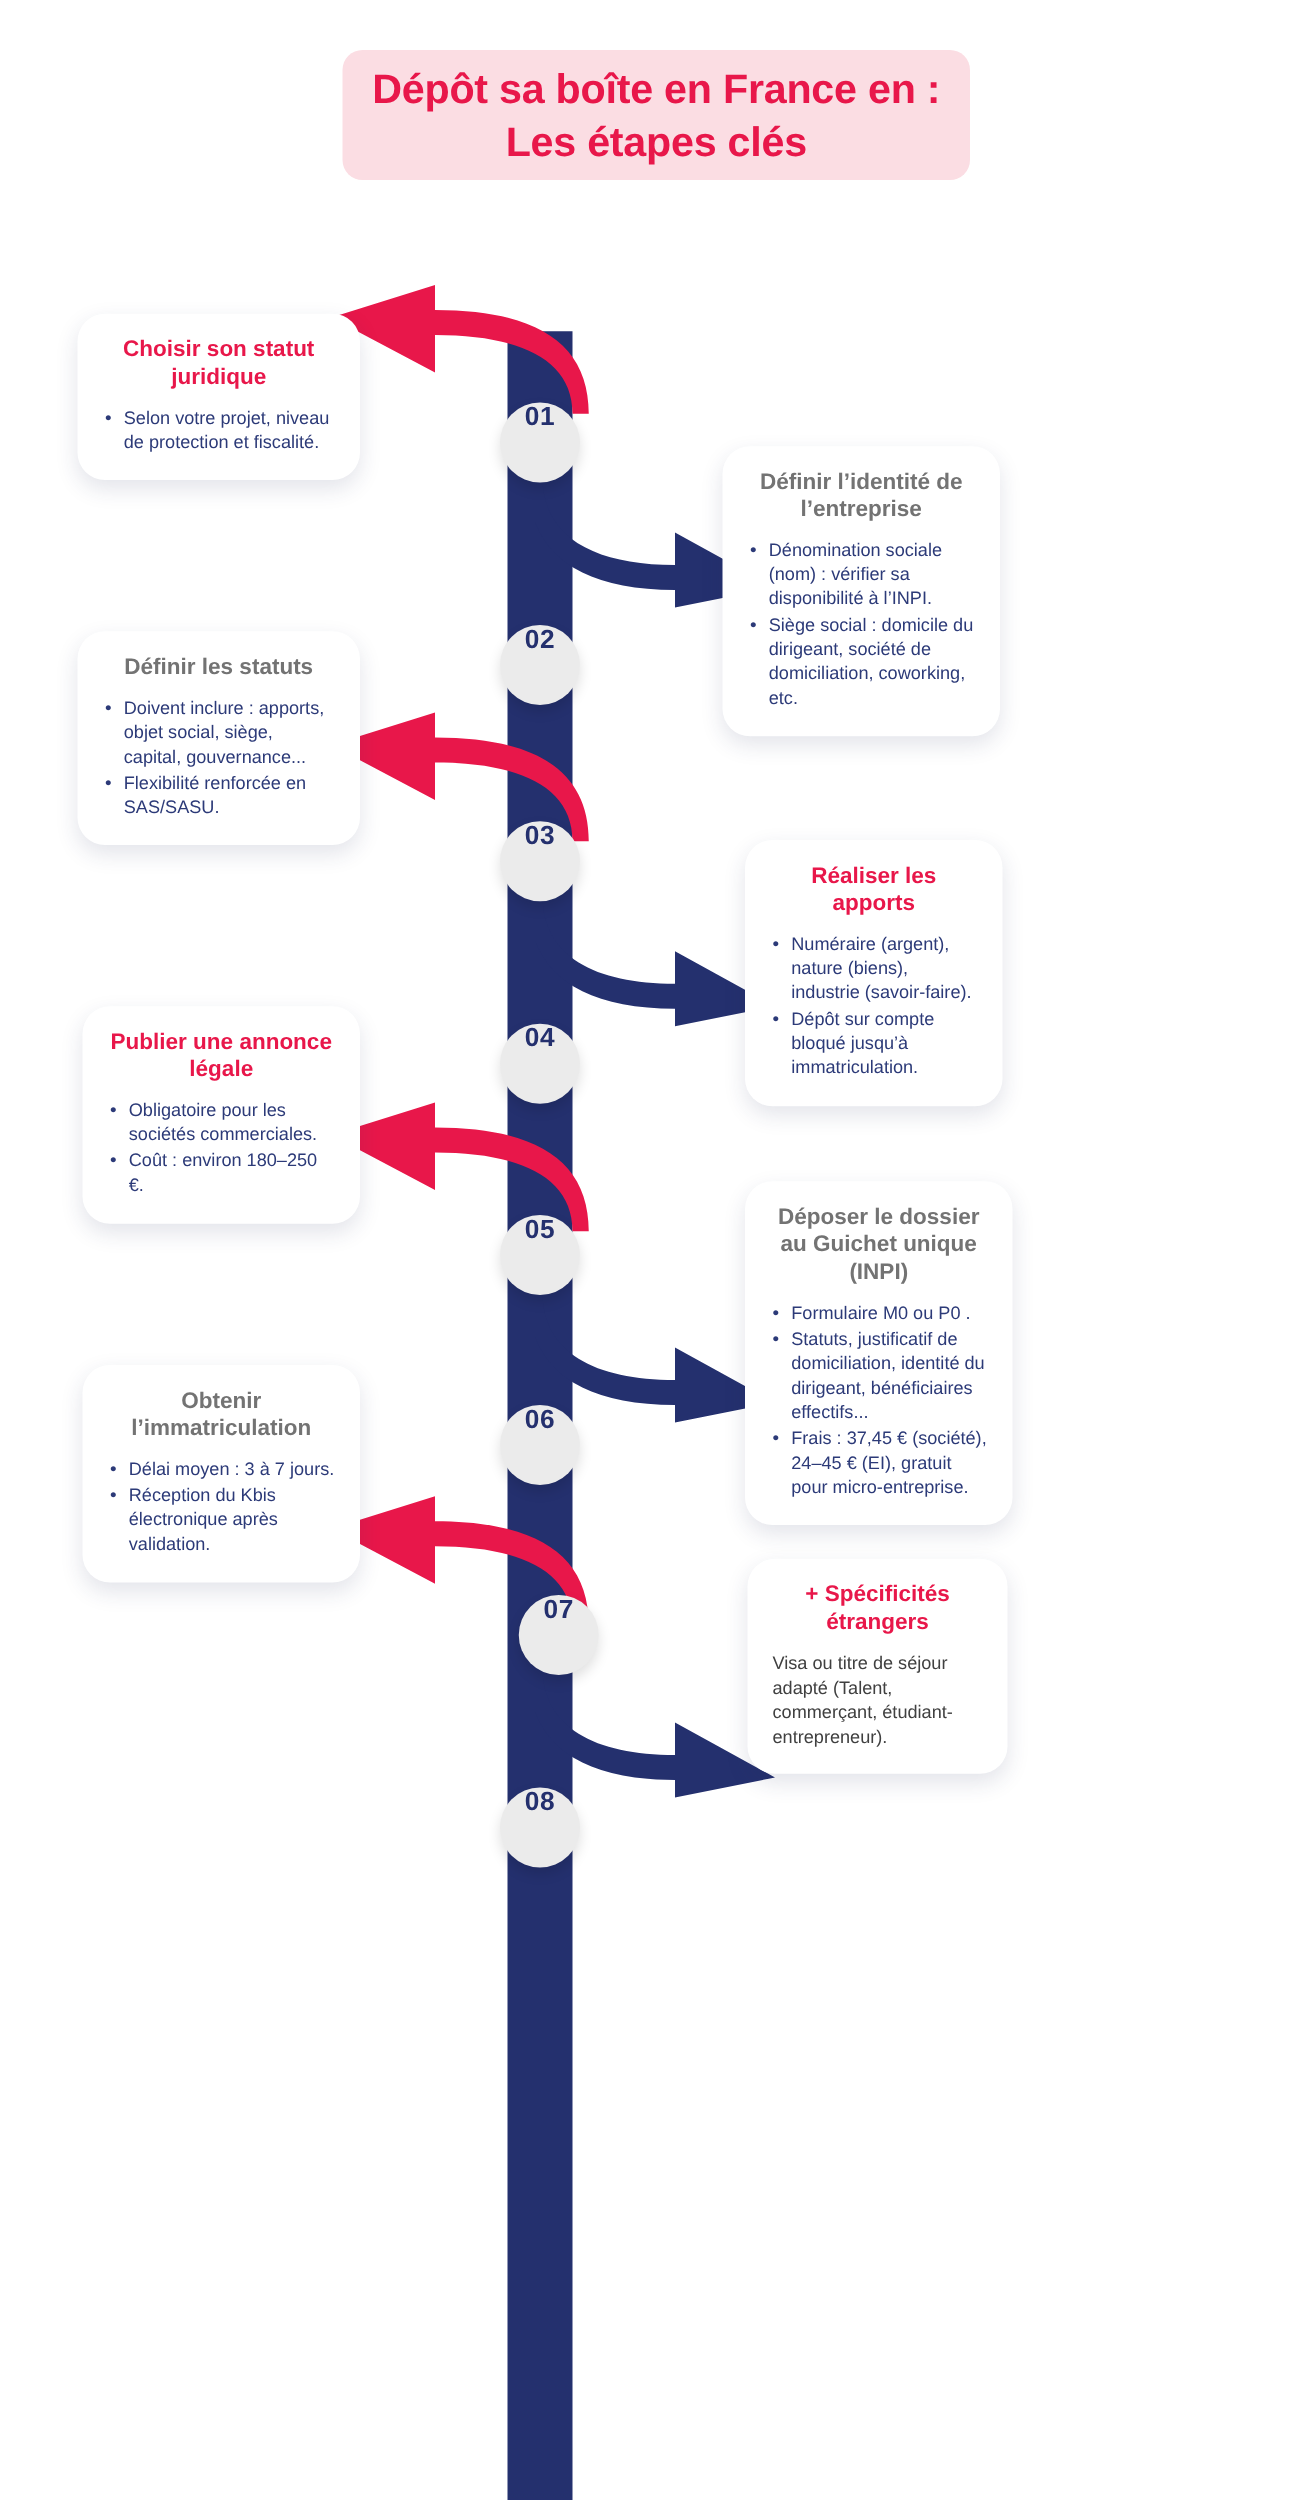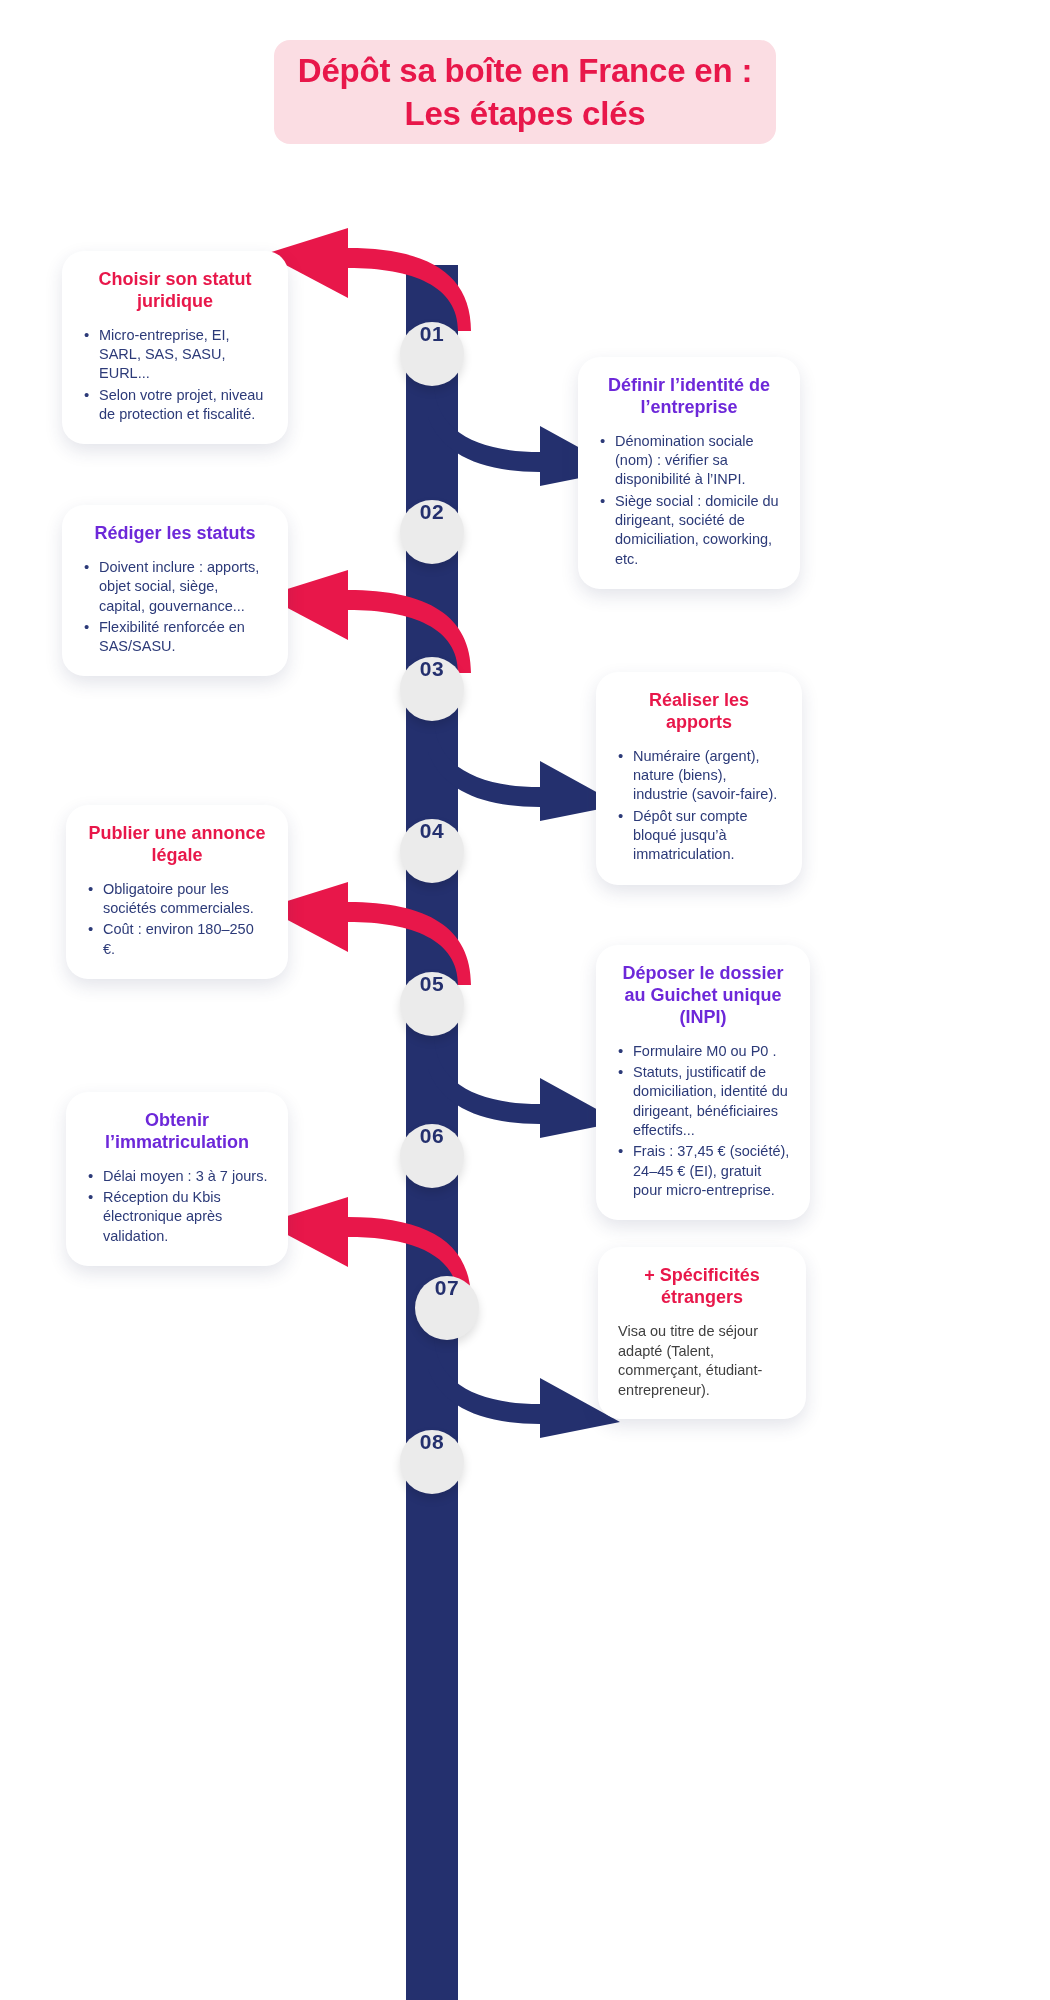--- a/index.html
+++ b/index.html
@@ -64,21 +64,21 @@
     z-index: 5;
   }
   .card h3 {
     text-align: center;
     font-size: 18px;
     line-height: 1.22;
     font-weight: bold;
     margin-bottom: 13px;
   }
   .t-red  { color: #e8174a; }
-  .t-navy { color: #6d28d9; }
+  .t-navy { color: #737373; }
 
   .card ul { list-style: none; }
   .card li {
     position: relative;
     color: #2c3a78;
     font-size: 14.5px;
     line-height: 1.33;
     padding-left: 17px;
     margin-bottom: 2px;
   }
@@ -164,35 +164,34 @@
   <div class="circle" style="left:415px; top:1276px;">
     <span>07</span>
   </div>
   <div class="circle" style="left:400px; top:1430px;">
     <span>08</span>
   </div>
 
   <div class="card" style="left:62px; top:251px; width:226px;">
     <h3 class="t-red">Choisir son statut juridique</h3>
     <ul>
-      <li>Micro-entreprise, EI, SARL, SAS, SASU, EURL...</li>
       <li>Selon votre projet, niveau de protection et fiscalité.</li>
     </ul>
   </div>
 
   <div class="card" style="left:578px; top:357px; width:222px;">
     <h3 class="t-navy">Définir l’identité de l’entreprise</h3>
     <ul>
       <li>Dénomination sociale (nom) : vérifier sa disponibilité à l’INPI.</li>
       <li>Siège social : domicile du dirigeant, société de domiciliation, coworking, etc.</li>
     </ul>
   </div>
 
   <div class="card" style="left:62px; top:505px; width:226px;">
-    <h3 class="t-navy">Rédiger les statuts</h3>
+    <h3 class="t-navy">Définir les statuts</h3>
     <ul>
       <li>Doivent inclure : apports, objet social, siège, capital, gouvernance...</li>
       <li>Flexibilité renforcée en SAS/SASU.</li>
     </ul>
   </div>
 
   <div class="card" style="left:596px; top:672px; width:206px;">
     <h3 class="t-red">Réaliser les apports</h3>
     <ul>
       <li>Numéraire (argent), nature (biens), industrie (savoir-faire).</li>

